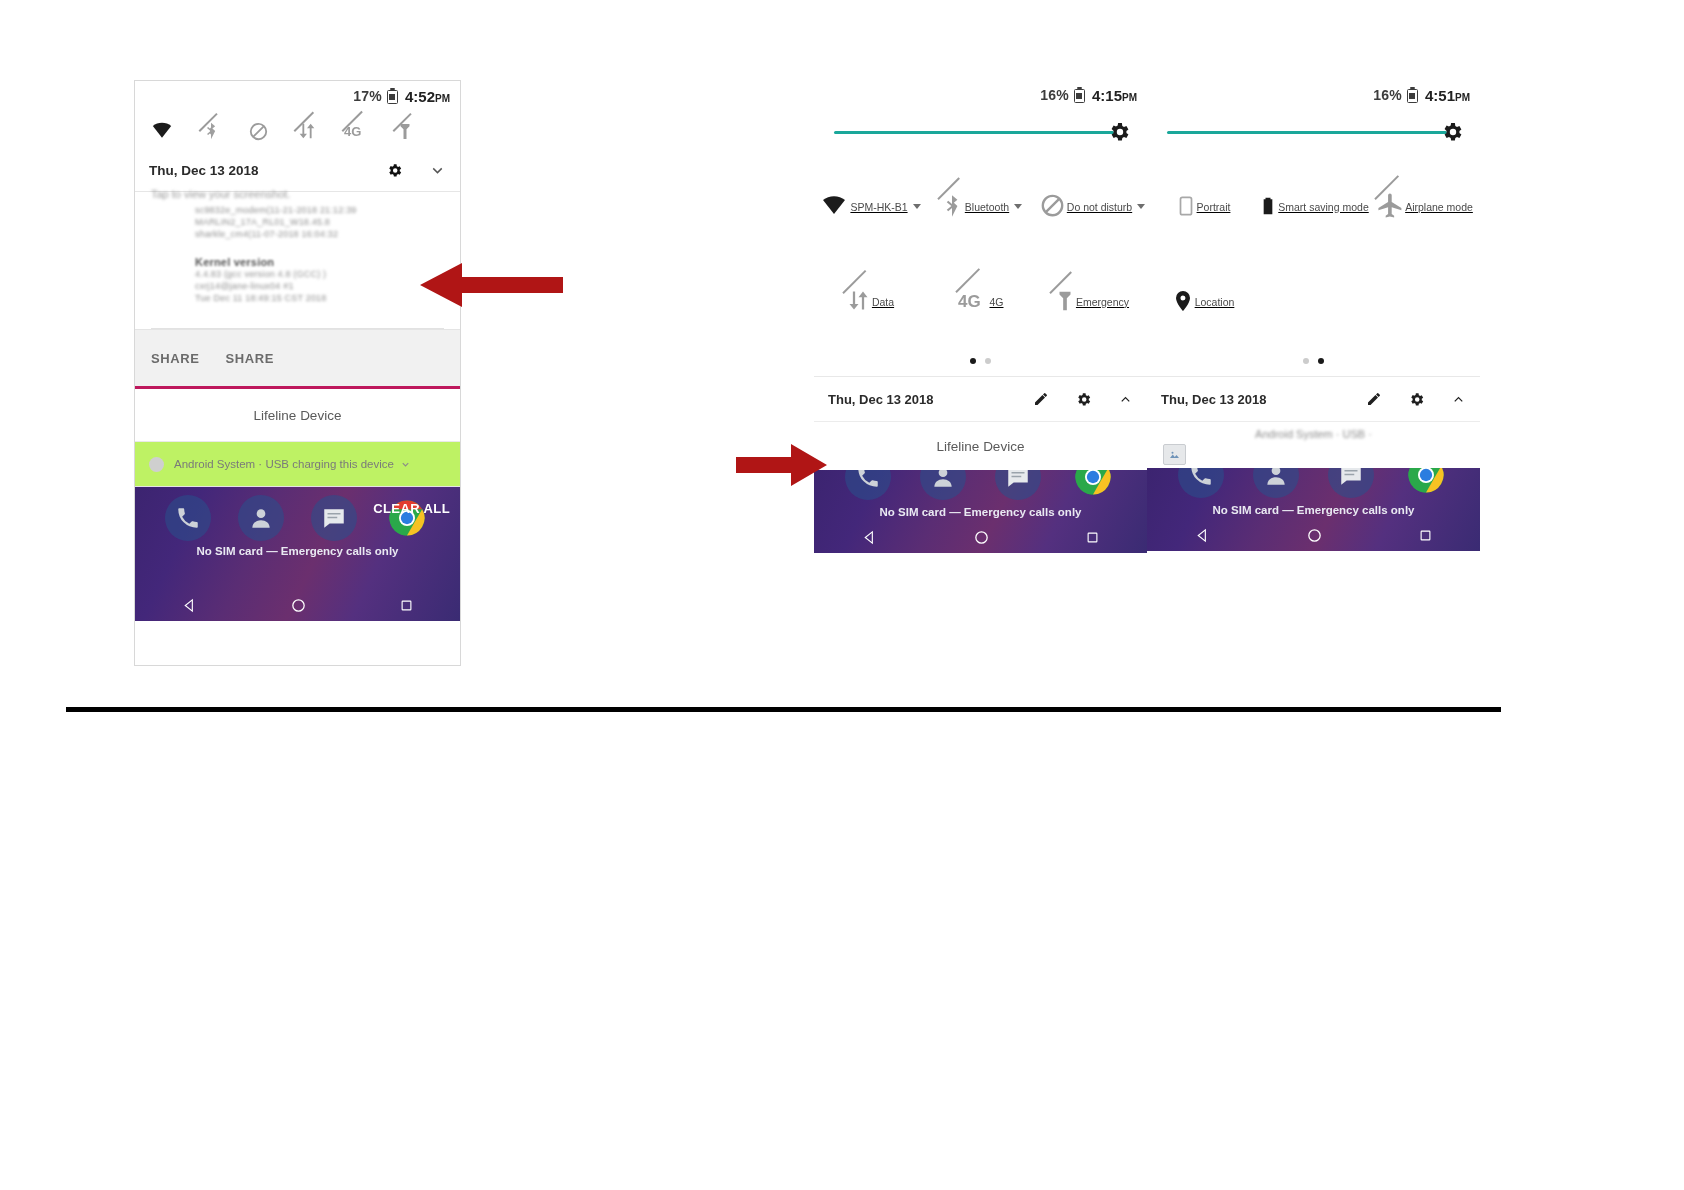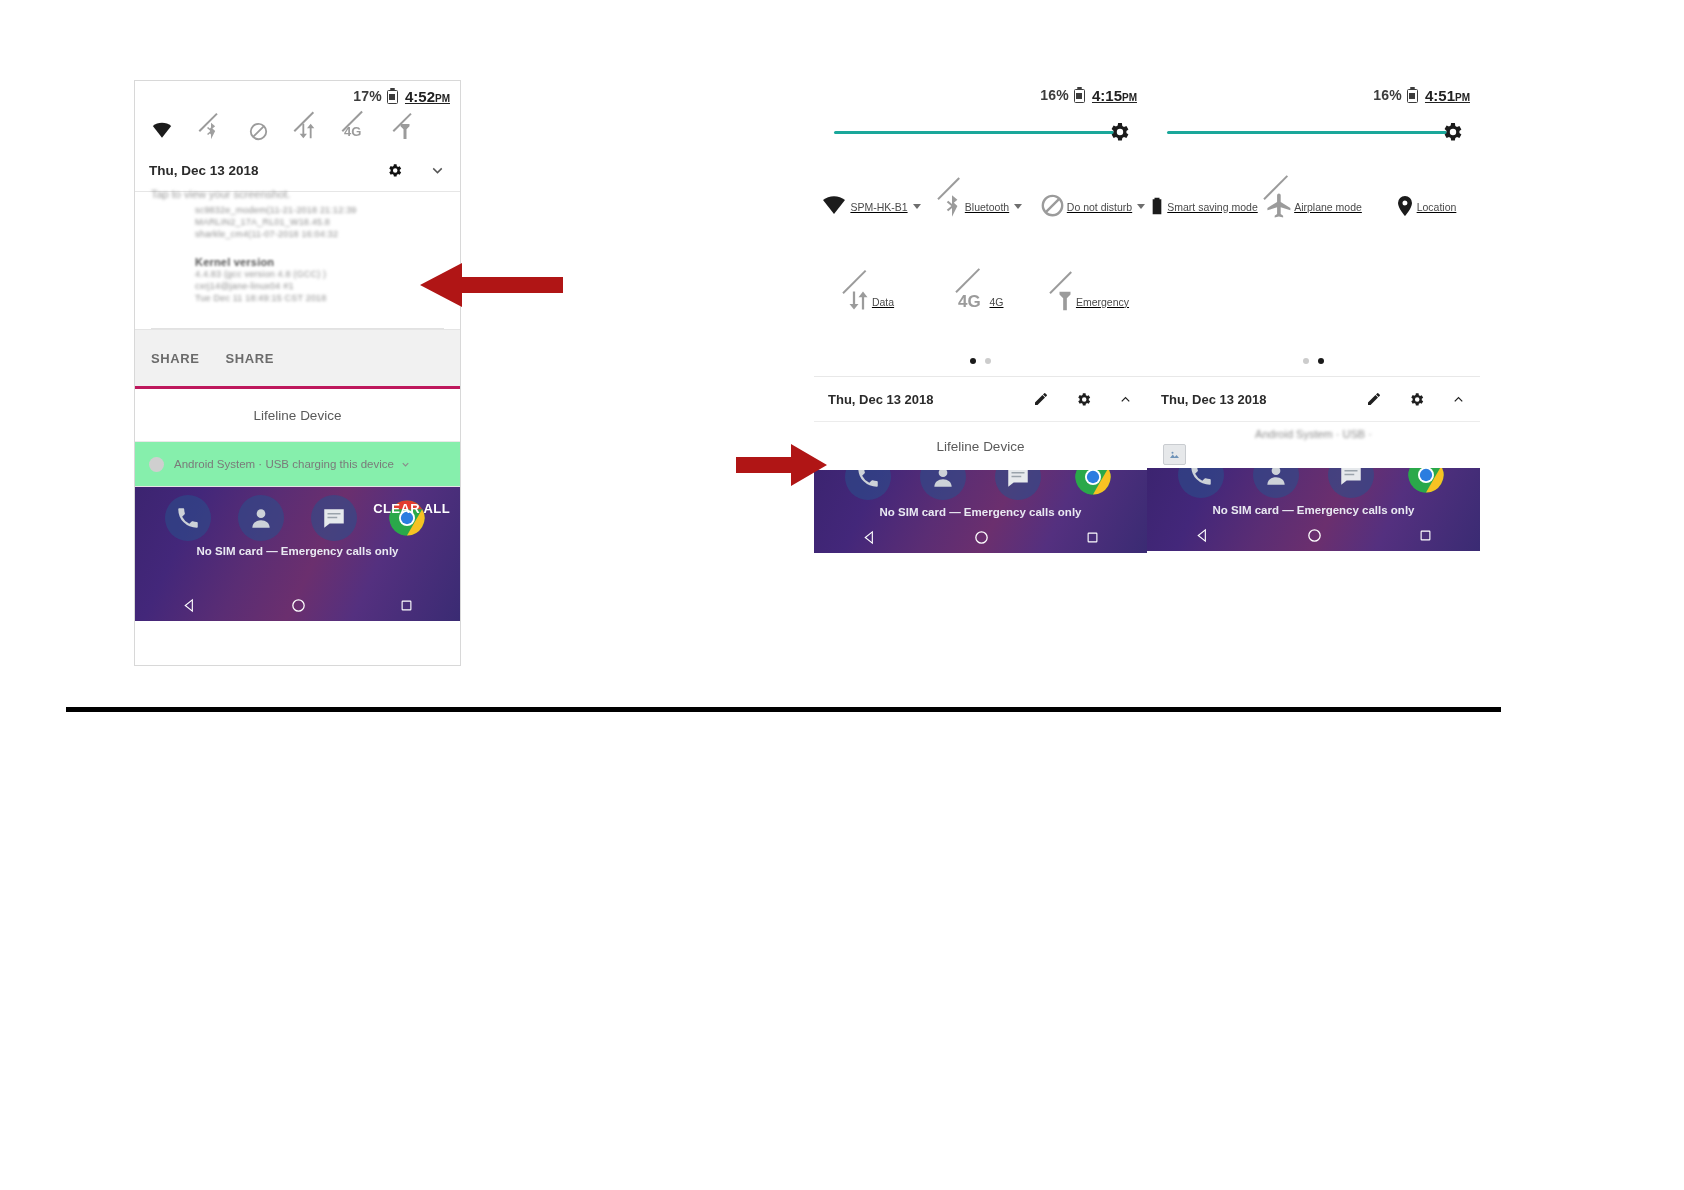--- a/index.html
+++ b/index.html
@@ -2,21 +2,21 @@
 <html><head>
 <meta charset="utf-8">
 <style>
   html,body{margin:0;padding:0;background:#fff;}
   body{width:1684px;height:1190px;position:relative;font-family:"Liberation Sans",sans-serif;overflow:hidden;}
 
   
   .phone{position:absolute;background:#fff;overflow:hidden;}
   .statusbar{display:flex;align-items:center;justify-content:flex-end;height:30px;padding-right:10px;box-sizing:border-box;}
   .sb-pct{font-size:14px;font-weight:bold;color:#3c3c3c;letter-spacing:.2px;}
-  .sb-time{font-size:15px;font-weight:bold;color:#222;margin-left:7px;text-decoration:underline;}
+  .sb-time{font-size:15px;font-weight:bold;color:#222;margin-left:7px;}
   .sb-time .ampm{font-size:10px;font-weight:bold;}
   .batt{width:11px;height:16px;margin-left:5px;position:relative;display:inline-block;}
   .batt i{position:absolute;left:0;top:2px;width:11px;height:14px;border:1.6px solid #3c3c3c;border-radius:1.5px;box-sizing:border-box;background:
      linear-gradient(#3c3c3c,#3c3c3c) no-repeat center/6px 6px;}
   .batt b{position:absolute;left:3.2px;top:0;width:4.5px;height:2.4px;background:#3c3c3c;border-radius:1px;}
 
   
   .ic{display:inline-block;position:relative;}
   .ic svg{display:block;}
   .slash{position:absolute;left:-2px;top:50%;width:130%;height:2px;background:currentColor;transform:rotate(-45deg) translateY(-50%);transform-origin:left center;}
@@ -28,21 +28,21 @@
   .datebar{display:flex;align-items:center;padding:0 14px;height:42px;border-bottom:1px solid #e6e6e6;}
   .datebar .dt{font-size:13.5px;font-weight:bold;color:#2b2b2b;flex:1;}
   .blurblock{padding:4px 14px 10px 60px;}
   .blurtxt{filter:blur(1.6px);color:#8f8f8f;font-size:9px;line-height:12px;letter-spacing:.2px;}
   .blurtxt.hdr{color:#555;font-size:11px;font-weight:bold;filter:blur(1.3px);margin-top:16px;}
   .cut{filter:blur(1.4px);color:#9a9a9a;font-size:11px;padding:2px 14px 0 16px;margin-top:-6px;}
   .hrline{height:1px;background:#e2e2e2;margin:14px 16px 0 16px;}
   .actionbar{background:#f1f1f1;height:56px;display:flex;align-items:center;padding:0 16px;border-top:1px solid #e4e4e4;border-bottom:3px solid #be185d;}
   .actionbar .act{font-size:13px;font-weight:bold;color:#6b6b6b;letter-spacing:.6px;margin-right:26px;}
   .cardcenter{height:52px;display:flex;align-items:center;justify-content:center;font-size:13.5px;color:#5a5a5a;border-bottom:1px solid #e9e9e9;background:#fff;}
-  .notifrow{display:flex;align-items:center;height:44px;padding:0 14px;background:#86efac;border-bottom:1px solid #e4e4e4;}
+  .notifrow{display:flex;align-items:center;height:44px;padding:0 14px;background:#bef264;border-bottom:1px solid #e4e4e4;}
   .notifrow .bubble{width:15px;height:15px;border-radius:50%;background:#cfcfcf;margin-right:10px;flex:none;}
   .notifrow .txt{font-size:11.5px;color:#7a7a7a;}
   .notifrow .chev{margin-left:6px;color:#8a8a8a;}
 
   
   .wall{position:relative;height:134px;overflow:hidden;
         background:linear-gradient(115deg,#3c2470 0%,#43277a 18%,#5a2d74 38%,#6b2f6e 55%,#54307f 72%,#3a2b73 100%);}
   .wall .dock{position:absolute;top:8px;left:0;right:0;display:flex;justify-content:space-around;padding:0 16px;box-sizing:border-box;}
   .appic{width:46px;height:46px;border-radius:50%;background:rgba(40,80,140,.55);display:flex;align-items:center;justify-content:center;}
   .clearall{position:absolute;right:10px;top:14px;color:#fff;font-size:13px;font-weight:bold;letter-spacing:.4px;}
@@ -404,20 +404,28 @@
     <div class="slider-line"></div>
     <span class="ic knob" style="color:#1b1b1b">
       <svg width="24" height="24" viewBox="0 0 24 24" fill="currentColor">
           <path d="M19.4 13a7.7 7.7 0 0 0 0-2l2-1.6-2-3.4-2.4 1a7.5 7.5 0 0 0-1.7-1L14.9 3h-3.8l-.4 2.6c-.6.2-1.2.6-1.7 1l-2.4-1-2 3.4L6.6 11a7.7 7.7 0 0 0 0 2l-2 1.6 2 3.4 2.4-1c.5.4 1.1.8 1.7 1l.4 2.6h3.8l.4-2.6c.6-.2 1.2-.6 1.7-1l2.4 1 2-3.4zM13 15.2a3.2 3.2 0 1 1 0-6.4 3.2 3.2 0 0 1 0 6.4z"></path>
         </svg>
       </span>
   </div>
 
   <div class="tiles">
     <div class="tile">
+      <span class="ticon ic" style="color:#a8a8a8">
+          <svg width="22" height="30" viewBox="0 0 24 24" fill="none" stroke="currentColor" stroke-width="1.9">
+            <rect x="6" y="2.5" width="12" height="19" rx="2"></rect>
+          </svg>
+        </span>
+      <span class="tlabel">Portrait</span>
+    </div>
+    <div class="tile">
       <span class="ticon ic" style="color:#1b1b1b">
           <svg width="20" height="30" viewBox="0 0 24 24" fill="currentColor">
             <path d="M9 2h6v2h2.2v18H6.8V4H9z"></path>
           </svg>
         </span>
       <span class="tlabel">Smart saving mode</span>
     </div>
     <div class="tile">
       <span class="ticon ic" style="color:#9b9b9b">
           <svg width="29" height="29" viewBox="0 0 24 24" fill="currentColor">

